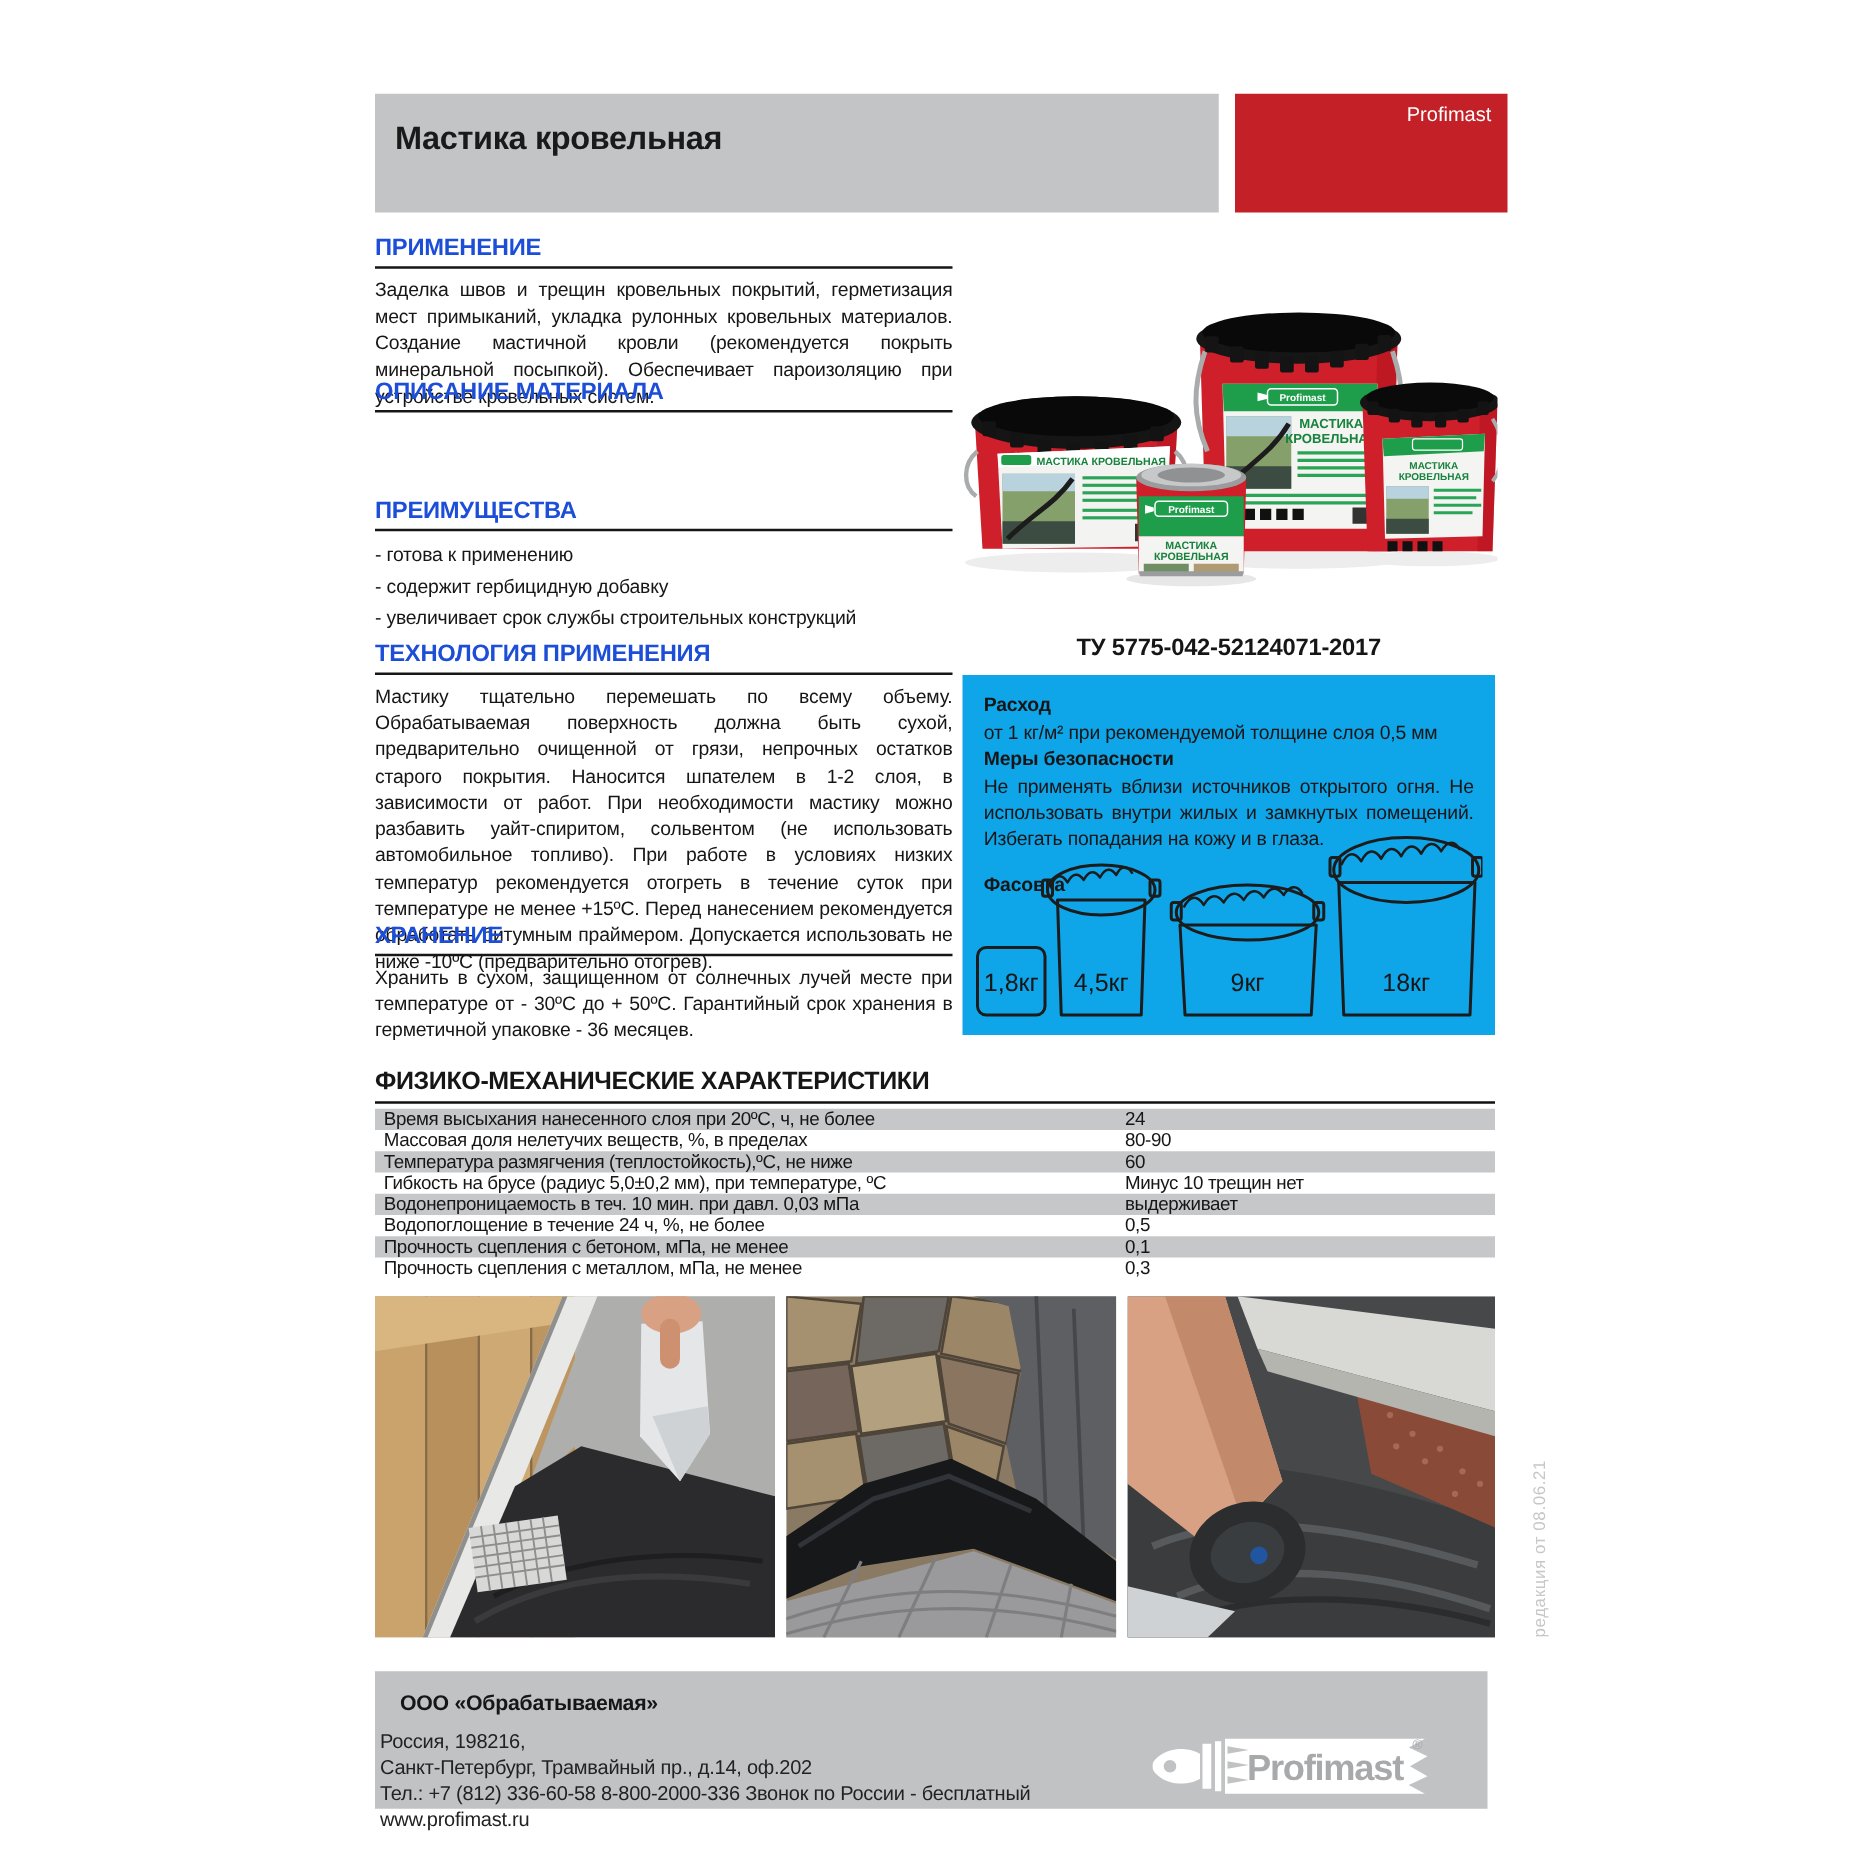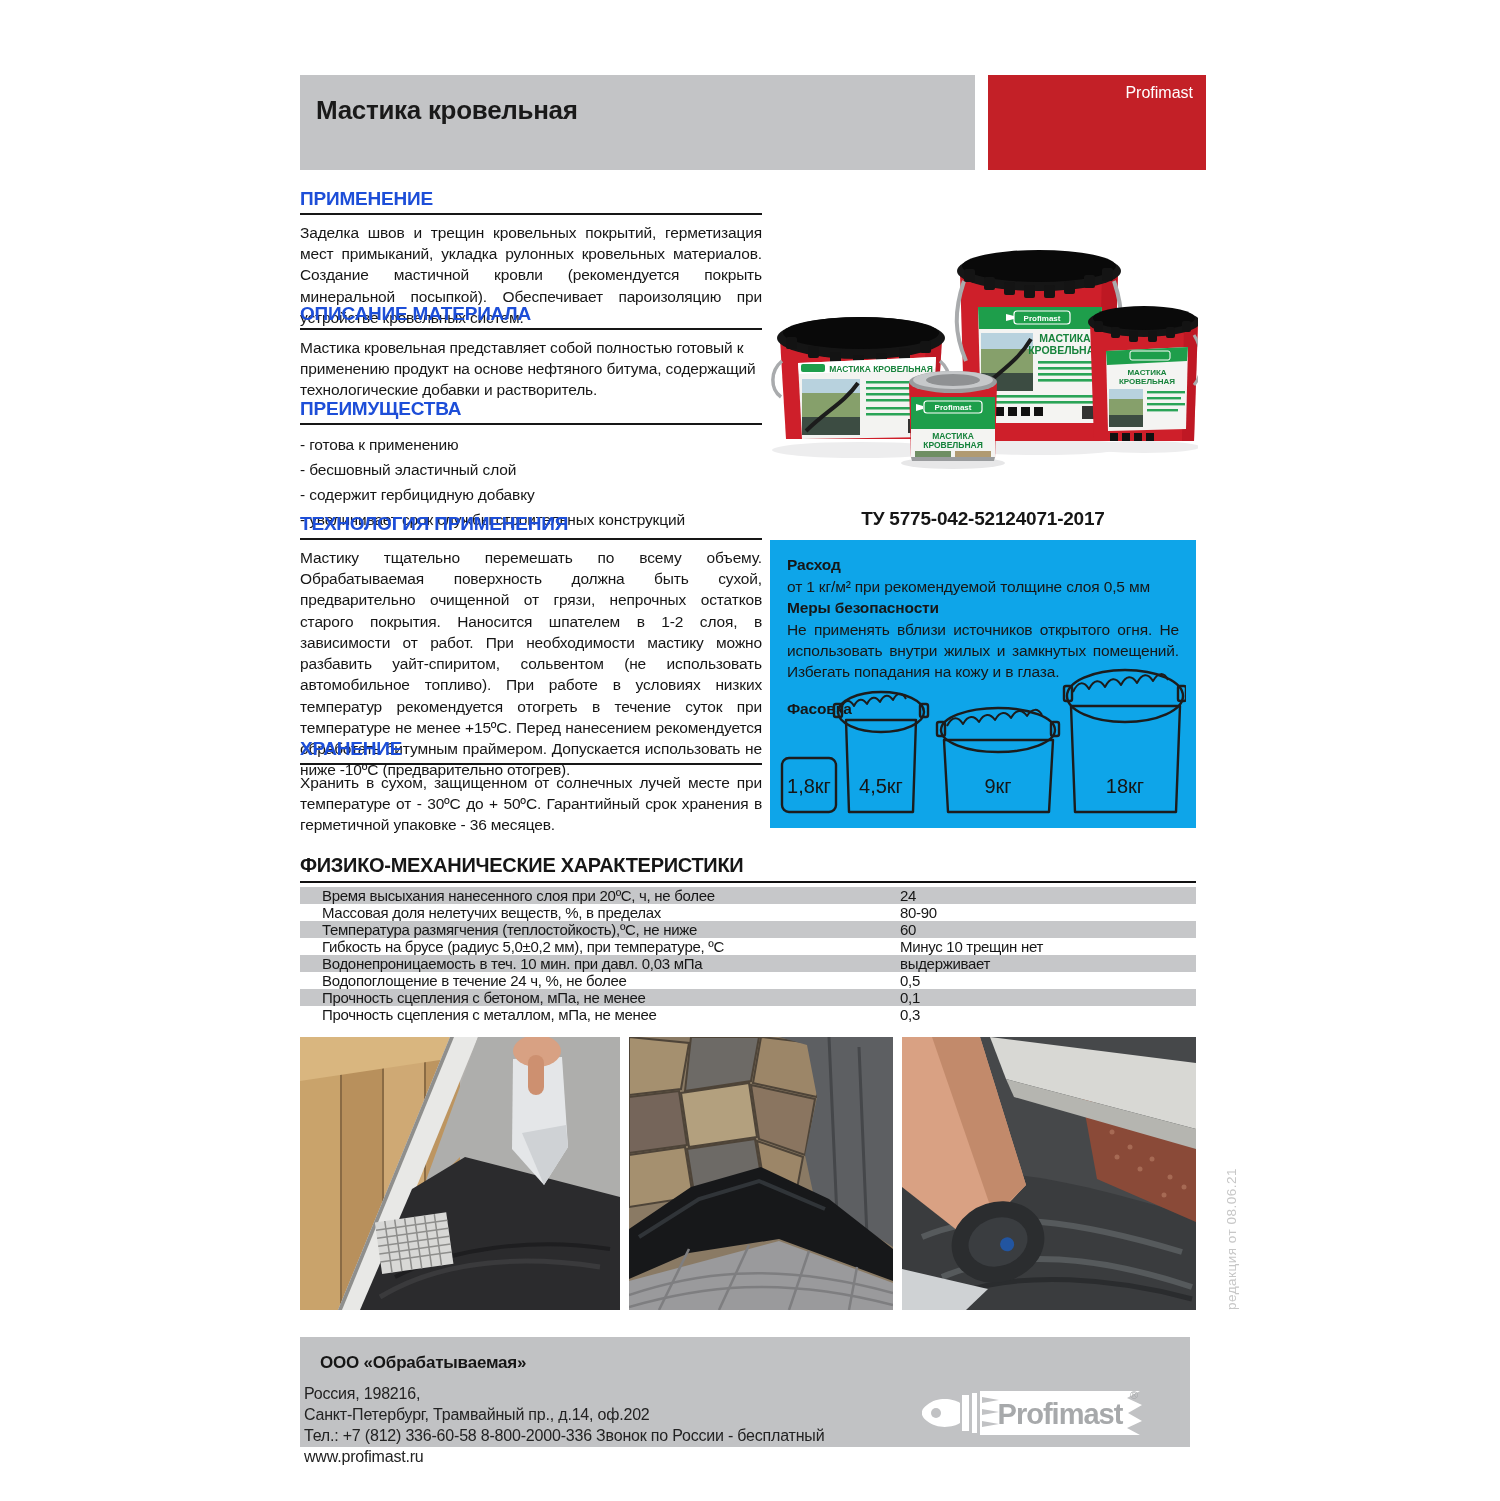--- a/index.html
+++ b/index.html
@@ -27,21 +27,21 @@
   .info-panel p{margin:0;font-size:15.5px;line-height:1.37;letter-spacing:-0.15px;}
   .packing-svg{position:absolute;left:10px;bottom:10px;}
   .info-panel{position:absolute;}
   
   .table-wrap{position:absolute;left:300px;top:854px;width:896px;}
   .table-wrap h2{margin:0;font-size:20px;font-weight:bold;letter-spacing:-0.3px;
                  border-bottom:2px solid #111;padding-bottom:4px;}
   .t-rows{margin-top:4px;}
   .t-row{display:flex;align-items:center;height:17px;font-size:15px;letter-spacing:-0.3px;}
   .t-row.odd{background:#c6c7c9;}
-  .t-row .t-label{flex:1;padding-left:22px;white-space:nowrap;}
+  .t-row .t-label{flex:1;padding-left:7px;white-space:nowrap;}
   .t-row .t-value{width:280px;margin-right:16px;}
   
   .photos{position:absolute;left:300px;top:1037px;height:273px;}
   .photo{position:absolute;top:0;height:273px;}
   
   .footer{position:absolute;left:300px;top:1337px;width:890px;height:110px;background:#c1c2c4;}
   .footer .company{position:absolute;left:20px;top:16px;font-size:17px;font-weight:bold;letter-spacing:-0.2px;}
   .footer .addr{position:absolute;left:4px;top:46px;font-size:16px;line-height:1.32;letter-spacing:-0.2px;color:#222;}
   .footer-logo{position:absolute;right:28px;top:48px;}
   
@@ -60,27 +60,25 @@
     <span>Profimast</span>
   </div>
 
   <div class="sec" style="top:188px">
     <h2>ПРИМЕНЕНИЕ</h2>
     <p class="just">Заделка швов и трещин кровельных покрытий, герметизация мест примыканий, укладка рулонных кровельных материалов. Создание мастичной кровли (рекомендуется покрыть минеральной посыпкой). Обеспечивает пароизоляцию при устройстве кровельных систем.</p>
   </div>
 
   <div class="sec" style="top:303px">
     <h2>ОПИСАНИЕ МАТЕРИАЛА</h2>
-    <p>Мастика кровельная представляет собой полностью готовый к применению продукт на основе нефтяного битума, содержащий технологические добавки и растворитель.</p>
   </div>
 
   <div class="sec" style="top:398px">
     <h2>ПРЕИМУЩЕСТВА</h2>
     <div class="adv-item">- готова к применению</div>
-    <div class="adv-item">- бесшовный эластичный слой</div>
     <div class="adv-item">- содержит гербицидную добавку</div>
     <div class="adv-item">- увеличивает срок службы строительных конструкций</div>
   </div>
 
   <div class="sec" style="top:513px">
     <h2>ТЕХНОЛОГИЯ ПРИМЕНЕНИЯ</h2>
     <p class="just">Мастику тщательно перемешать по всему объему. Обрабатываемая поверхность должна быть сухой, предварительно очищенной от грязи, непрочных остатков старого покрытия. Наносится шпателем в 1-2 слоя, в зависимости от работ. При необходимости мастику можно разбавить уайт-спиритом, сольвентом (не использовать автомобильное топливо). При работе в условиях низких температур рекомендуется отогреть в течение суток при температуре не менее +15ºС. Перед нанесением рекомендуется обработать битумным праймером.  Допускается использовать не ниже -10ºС (предварительно отогрев).</p>
   </div>
 
   <div class="sec" style="top:738px">

